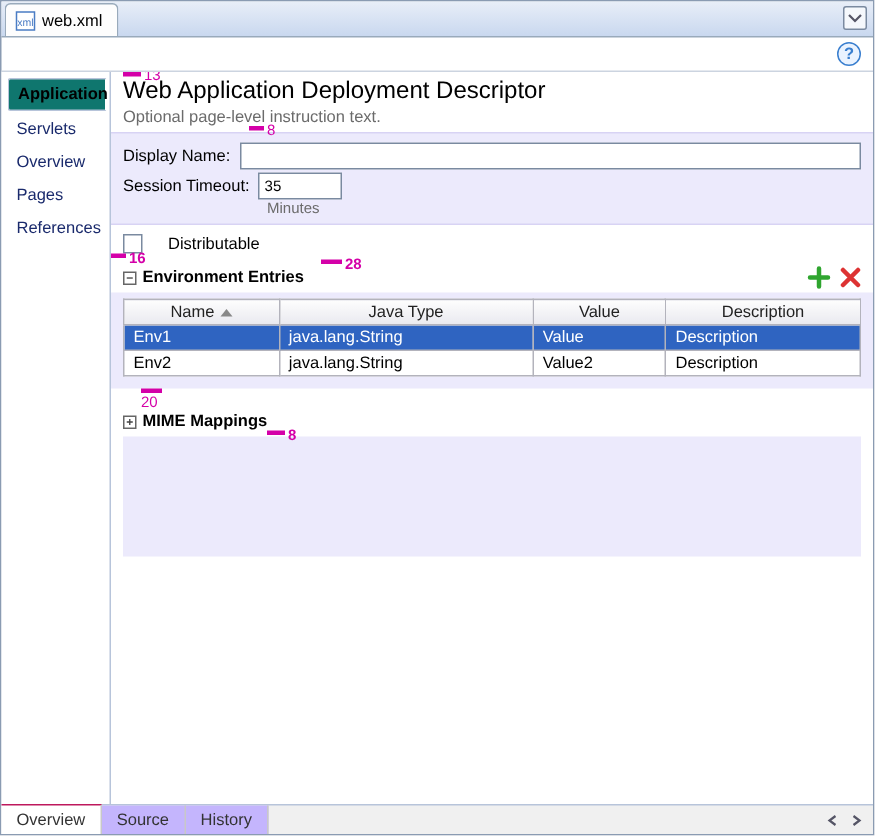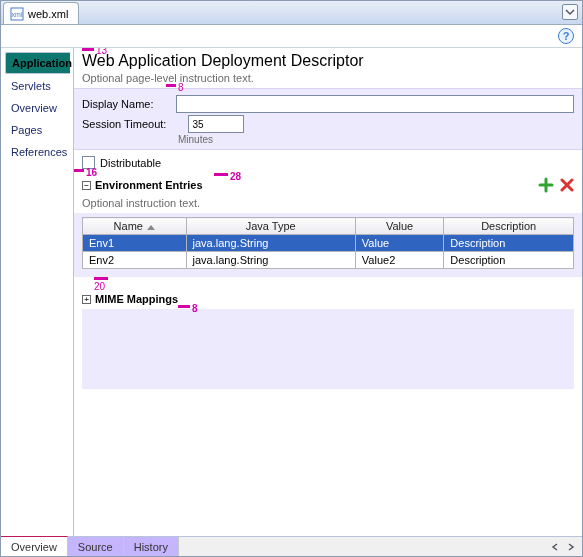--- a/index.html
+++ b/index.html
@@ -153,21 +153,21 @@
   .form-band {
     background: #eceafc;
     border-top: 1px solid #d8d3f4;
     border-bottom: 1px solid #d8d3f4;
     padding: 4px 8px;
     position: relative;
   }
   .form-row {
     display: flex;
     align-items: center;
-    gap: 22px;
+    gap: 6px;
     margin: 2px 0;
   }
   .form-row label { white-space: nowrap; }
   .text-input {
     border: 1px solid #7a8aa0;
     height: 18px;
     padding: 1px 3px;
     font-family: inherit;
     font-size: 10px;
     background: #fff;
@@ -176,21 +176,21 @@
   .timeout-input { width: 56px; }
   .under-label {
     color: #6b6b6b;
     font-size: 10px;
     margin-left: 96px;
     margin-top: -1px;
   }
   .checkbox-row {
     display: flex;
     align-items: center;
-    gap: 5px;
+    gap: 17px;
     padding: 6px 8px;
     background: #fff;
   }
   .chk {
     width: 13px; height: 13px;
     border: 1px solid #7a8aa0;
     background: #fff;
   }
   .section-head {
     display: flex;
@@ -377,21 +377,20 @@
                     <path d="M8 2 v12 M2 8 h12" stroke="#2fa52f" stroke-width="3" stroke-linecap="round"></path>
                   </svg>
               </span>
               <span class="x-icon">
                 <svg width="14" height="14" viewBox="0 0 14 14">
                     <path d="M2 2 L12 12 M12 2 L2 12" stroke="#d33" stroke-width="3" stroke-linecap="round"></path>
                   </svg>
               </span>
             </div>
           </div>
-          <div class="subtext" style="padding-left:8px;">Optional instruction text.</div>
 
           <div class="table-band">
             <table class="data">
               <thead>
                 <tr>
                   <th><span>Name</span><span class="sort-ind"></span></th>
                   <th><span>Java Type</span></th>
                   <th><span>Value</span></th>
                   <th><span>Description</span></th>
                 </tr>

